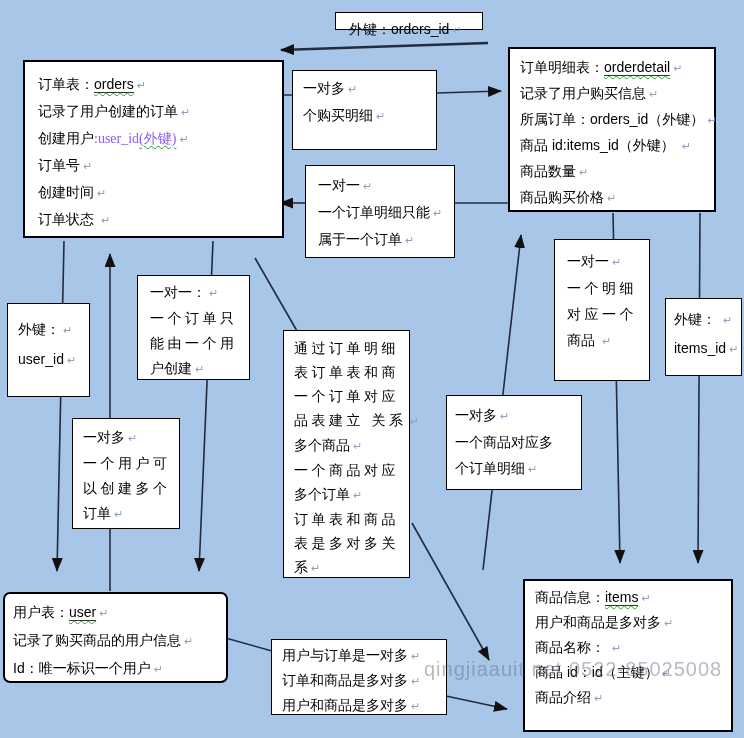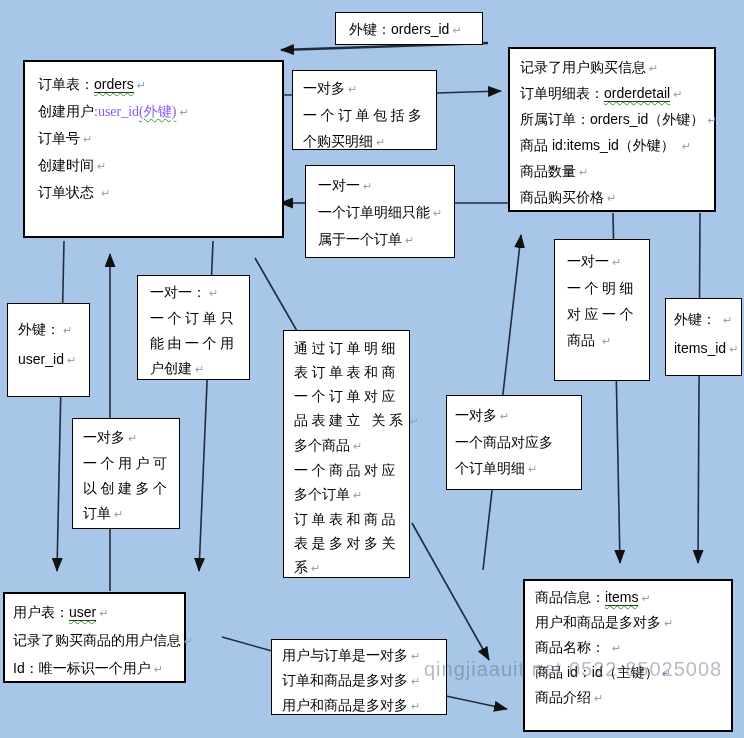--- a/index.html
+++ b/index.html
@@ -41,44 +41,44 @@
       <line x1="255" y1="258" x2="297" y2="331"></line>
       <line x1="483" y1="570" x2="521" y2="235" marker-end="url(#ah)"></line>
       <line x1="613" y1="213" x2="620" y2="563" marker-end="url(#ah)"></line>
       <line x1="700" y1="213" x2="698" y2="563" marker-end="url(#ah)"></line>
       <line x1="412" y1="523" x2="489" y2="660" marker-end="url(#ah)"></line>
       <line x1="222" y1="637" x2="272" y2="651"></line>
       <line x1="446" y1="696" x2="507" y2="709" marker-end="url(#ah)"></line>
     </g>
   </svg>
 
-  <div class="box" style="left:335px;top:12px;width:148px;height:33px;padding:5px 0 0 13px;line-height:22px;">
+  <div class="box" style="left:335px;top:12px;width:148px;height:18px;padding:5px 0 0 13px;line-height:22px;">
     <div class="tl"><span>外键：orders_id</span><span class="ret">↵</span></div>
   </div>
 
   <div class="box b2" style="left:23px;top:60px;width:261px;height:178px;padding:9px 0 0 13px;line-height:26px;">
     <div class="tl"><span>订单表：</span><span class="u">orders</span><span class="ret">↵</span></div>
+    <div class="tl"><span>记录了用户创建的订单</span><span class="ret">↵</span></div>
     <div class="tl"><span>创建用户</span><span class="red">:user_id</span><span class="red w">(外键)</span><span class="ret">↵</span></div>
     <div class="tl"><span>订单号</span><span class="ret">↵</span></div>
     <div class="tl"><span>创建时间</span><span class="ret">↵</span></div>
     <div class="tl"><span>订单状态 </span><span class="ret">↵</span></div>
   </div>
 
   <div class="box b2" style="left:508px;top:47px;width:208px;height:165px;padding:6px 0 0 10px;line-height:25px;">
+    <div class="tl"><span>订单明细表：</span><span class="u">orderdetail</span><span class="ret">↵</span></div>
     <div class="tl"><span>记录了用户购买信息</span><span class="ret">↵</span></div>
-    <div class="tl"><span>订单明细表：</span><span class="u">orderdetail</span><span class="ret">↵</span></div>
     <div class="tl"><span>所属订单：orders_id（外键）</span><span class="ret">↵</span></div>
     <div class="tl"><span>商品 id:items_id（外键） </span><span class="ret">↵</span></div>
     <div class="tl"><span>商品数量</span><span class="ret">↵</span></div>
     <div class="tl"><span>商品购买价格</span><span class="ret">↵</span></div>
   </div>
 
   <div class="box" style="left:292px;top:70px;width:145px;height:80px;padding:4px 0 0 10px;line-height:26px;">
     <div class="tl"><span>一对多</span><span class="ret">↵</span></div>
-    <div class="tl sp"><span>一个订单包括多</span></div>
     <div class="tl"><span>个购买明细</span><span class="ret">↵</span></div>
   </div>
 
   <div class="box" style="left:305px;top:165px;width:150px;height:93px;padding:6px 0 0 12px;line-height:26px;">
     <div class="tl"><span>一对一</span><span class="ret">↵</span></div>
     <div class="tl"><span>一个订单明细只能</span><span class="ret">↵</span></div>
     <div class="tl"><span>属于一个订单</span><span class="ret">↵</span></div>
   </div>
 
   <div class="box" style="left:7px;top:303px;width:83px;height:94px;padding:11px 0 0 10px;line-height:29px;">
@@ -124,21 +124,21 @@
     <div class="tl"><span>外键： </span><span class="ret">↵</span></div>
     <div class="tl"><span>items_id</span><span class="ret">↵</span></div>
   </div>
 
   <div class="box" style="left:446px;top:395px;width:136px;height:95px;padding:6px 0 0 8px;line-height:26px;">
     <div class="tl"><span>一对多</span><span class="ret">↵</span></div>
     <div class="tl"><span>一个商品对应多</span></div>
     <div class="tl"><span>个订单明细</span><span class="ret">↵</span></div>
   </div>
 
-  <div class="box b2" style="left:3px;top:592px;width:183px;height:91px;padding:5px 0 12px 8px;line-height:27px;">
+  <div class="box b2" style="left:3px;top:592px;width:225px;height:91px;padding:5px 0 12px 8px;line-height:27px;border-radius:7px;">
     <div class="tl"><span>用户表：</span><span class="u">user</span><span class="ret">↵</span></div>
     <div class="tl"><span>记录了购买商品的用户信息</span><span class="ret">↵</span></div>
     <div class="tl"><span>Id：唯一标识一个用户</span><span class="ret">↵</span></div>
   </div>
 
   <div class="box" style="left:271px;top:639px;width:176px;height:76px;padding:3px 0 0 10px;line-height:24px;">
     <div class="tl"><span>用户与订单是一对多</span><span class="ret">↵</span></div>
     <div class="tl"><span>订单和商品是多对多</span><span class="ret">↵</span></div>
     <div class="tl"><span>用户和商品是多对多</span><span class="ret">↵</span></div>
   </div>

